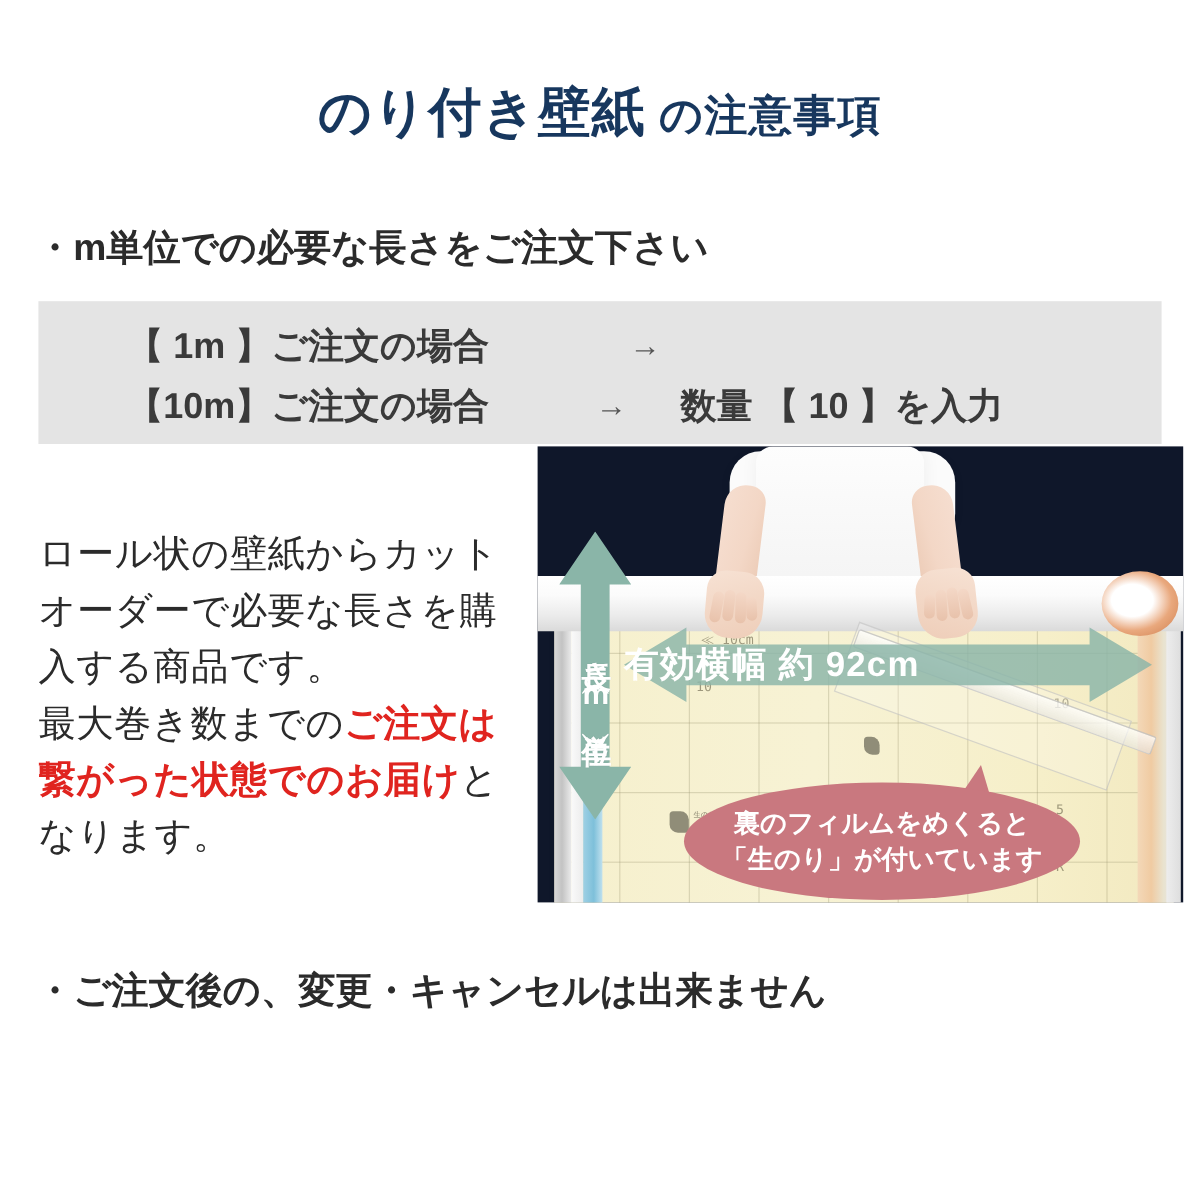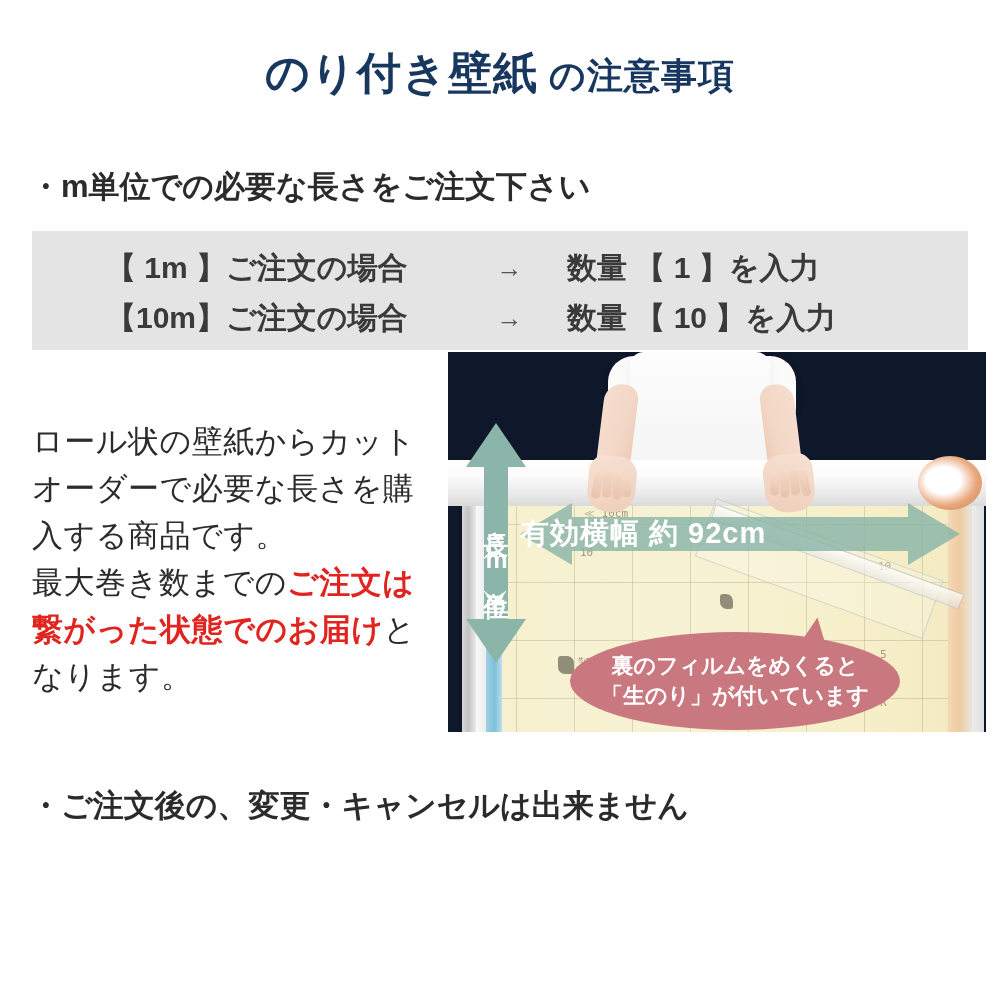--- a/index.html
+++ b/index.html
@@ -5,21 +5,21 @@
 <style>
   html,body{margin:0;padding:0;}
   body{
     width:1000px;height:1000px;
     background:#ffffff;
     font-family:"Liberation Sans","DejaVu Sans",sans-serif;
     color:#2b2b2b;
     overflow:hidden;
     position:relative;
   }
-  .page{position:absolute;inset:0;}
+  .page{position:absolute;inset:0;margin-top:20px;}
 
   
   .title{
     position:absolute;left:0;top:44px;width:1000px;
     text-align:center;
     color:#17375e;
     font-size:44px;
     font-weight:bold;
     letter-spacing:1px;
     white-space:nowrap;
@@ -38,21 +38,21 @@
     position:absolute;left:32px;top:231px;
     width:936px;height:119px;
     background:#e4e4e4;
   }
   .grayrow{
     position:absolute;left:0;width:936px;height:46px;
     display:flex;align-items:center;
     font-size:30px;font-weight:bold;color:#3a3a3a;
     white-space:nowrap;
   }
-  .grayrow.r1{top:14px;}
+  .grayrow.r1{top:14px;gap:28px;}
   .grayrow.r2{top:64px;}
   .g-left{width:420px;padding-left:74px;box-sizing:border-box;}
   .g-arrow{width:115px;text-align:center;font-size:26px;color:#555;}
   .g-right{flex:1;}
 
   
   .leftpara{
     position:absolute;left:32px;top:418px;width:430px;
     font-size:31px;font-weight:normal;line-height:47px;
     color:#2b2b2b;letter-spacing:0.5px;
@@ -269,21 +269,20 @@
   <div class="title">
     <span>のり付き壁紙</span><span class="sub"> の注意事項</span>
   </div>
 
   <div class="bullet1">・m単位での必要な長さをご注文下さい</div>
 
   <div class="graybox">
     <div class="grayrow r1">
       <div class="g-left">【 1m 】ご注文の場合</div>
       <div class="g-arrow">→</div>
-      <div class="g-right">数量 【 1 】を入力</div>
     </div>
     <div class="grayrow r2">
       <div class="g-left">【10m】ご注文の場合</div>
       <div class="g-arrow">→</div>
       <div class="g-right">数量 【 10 】を入力</div>
     </div>
   </div>
 
   <div class="leftpara">
     <span>ロール状の壁紙からカット</span><br>

